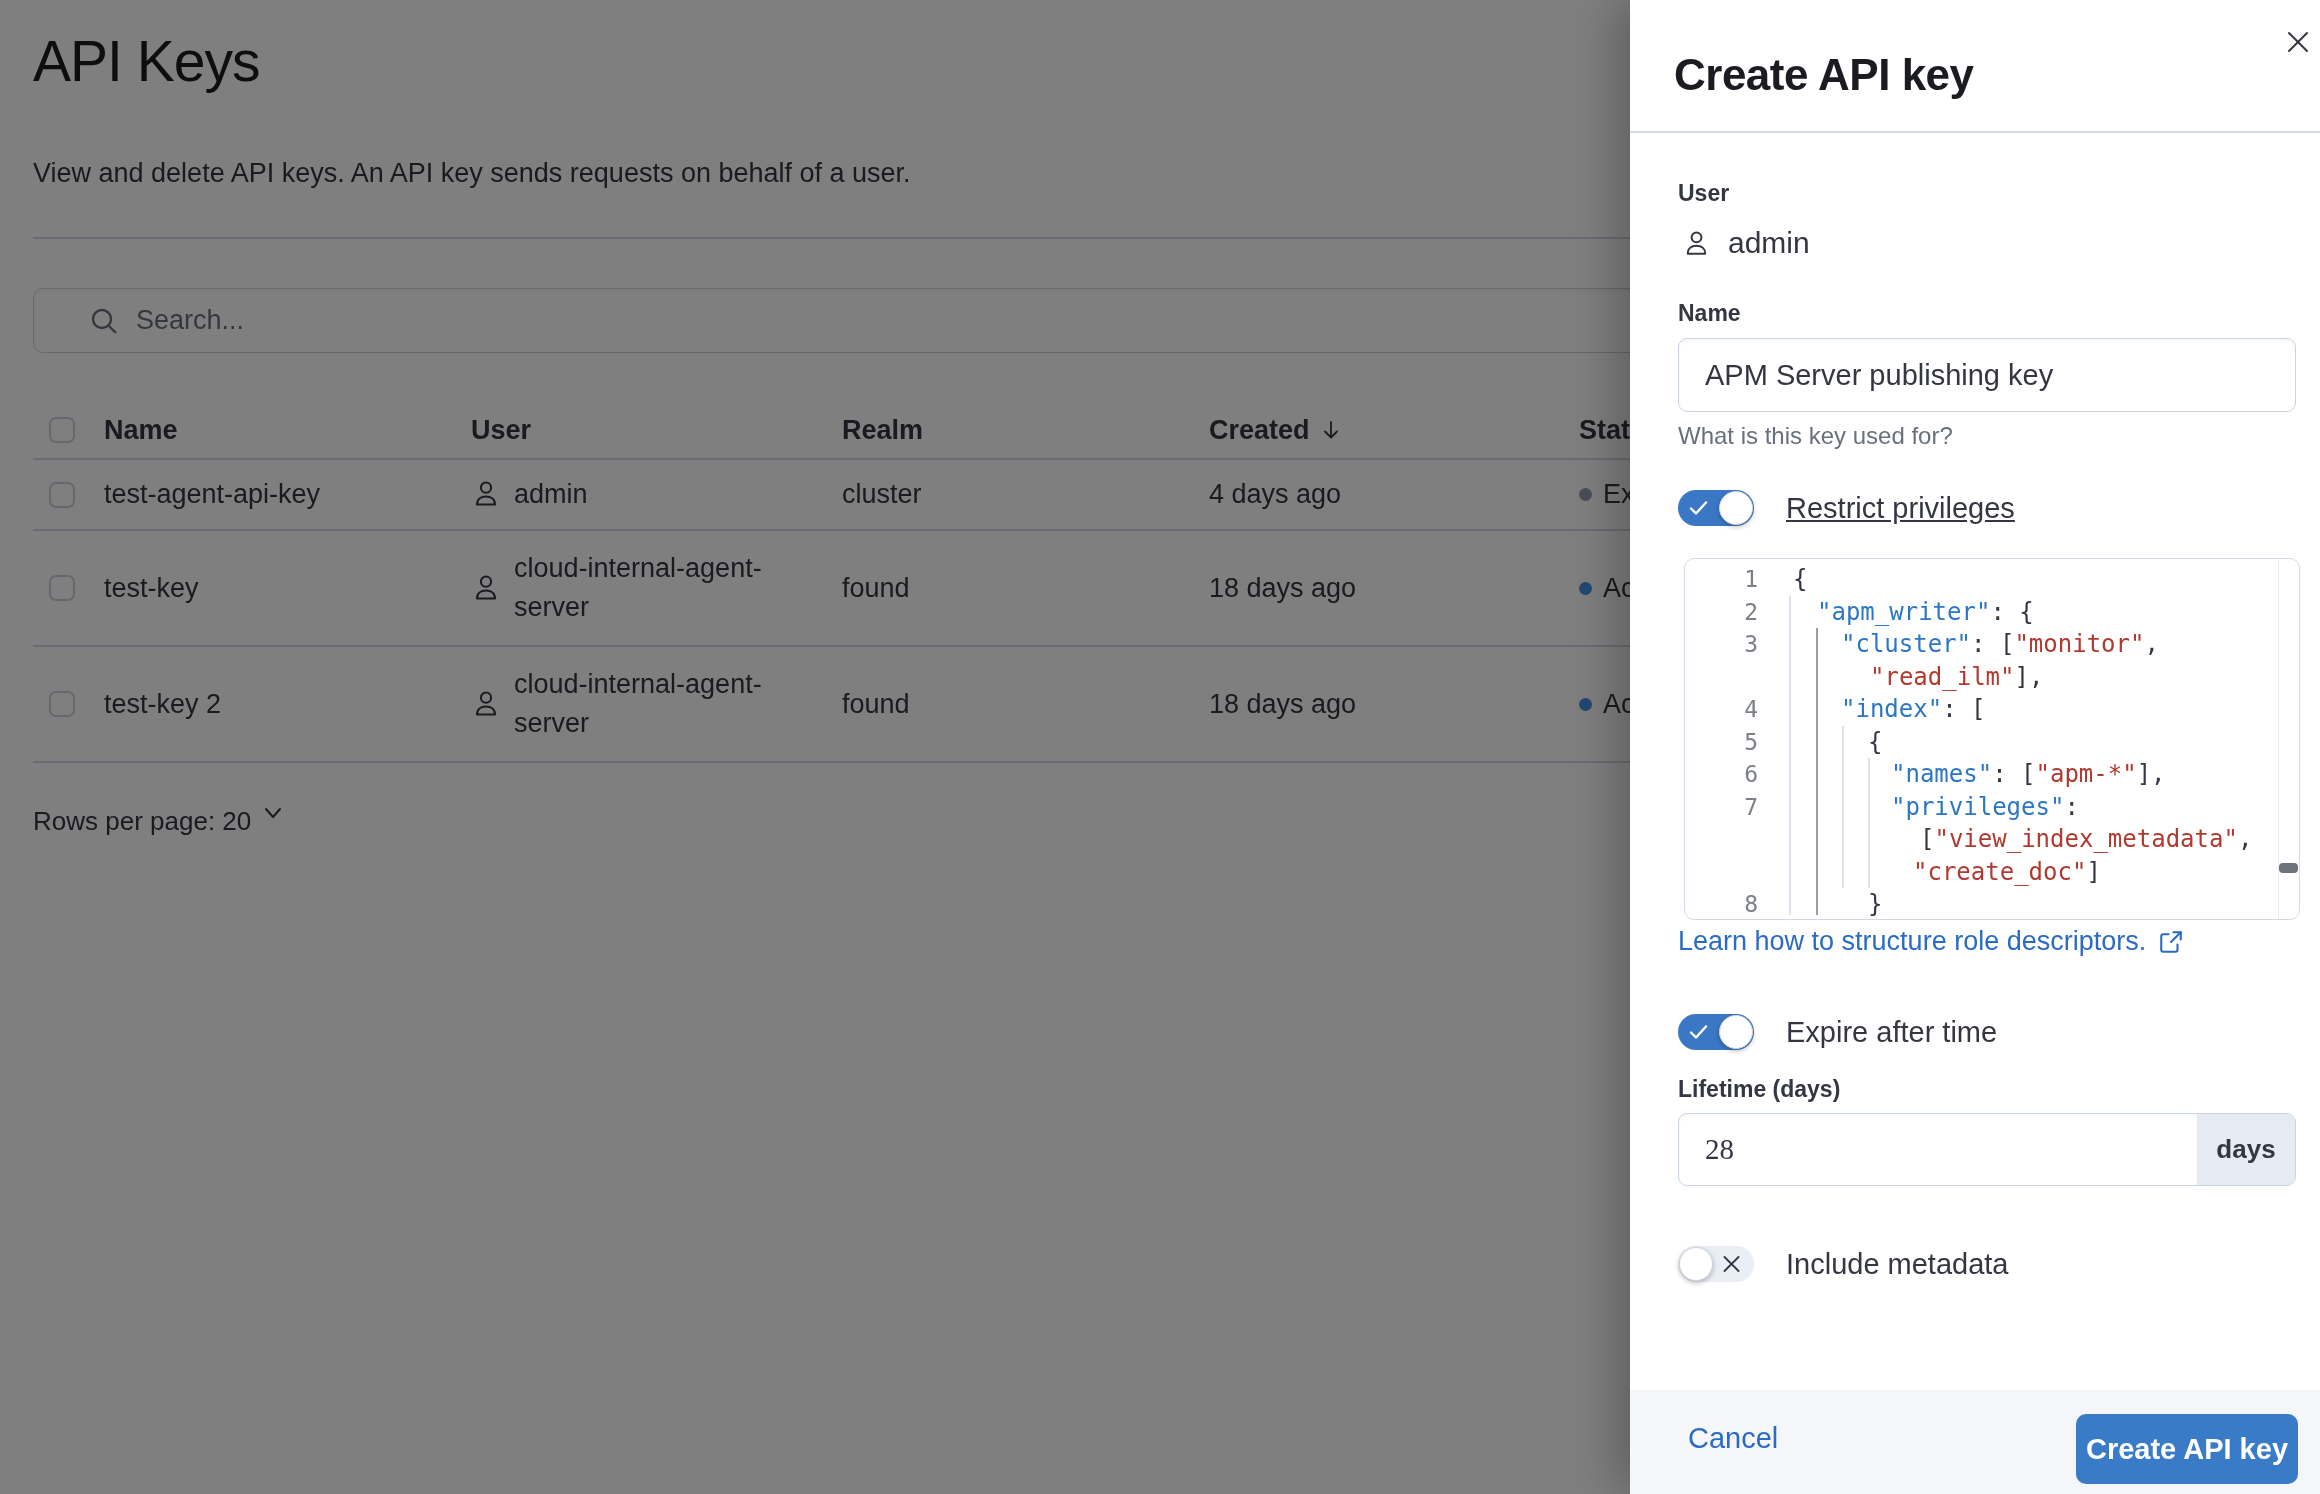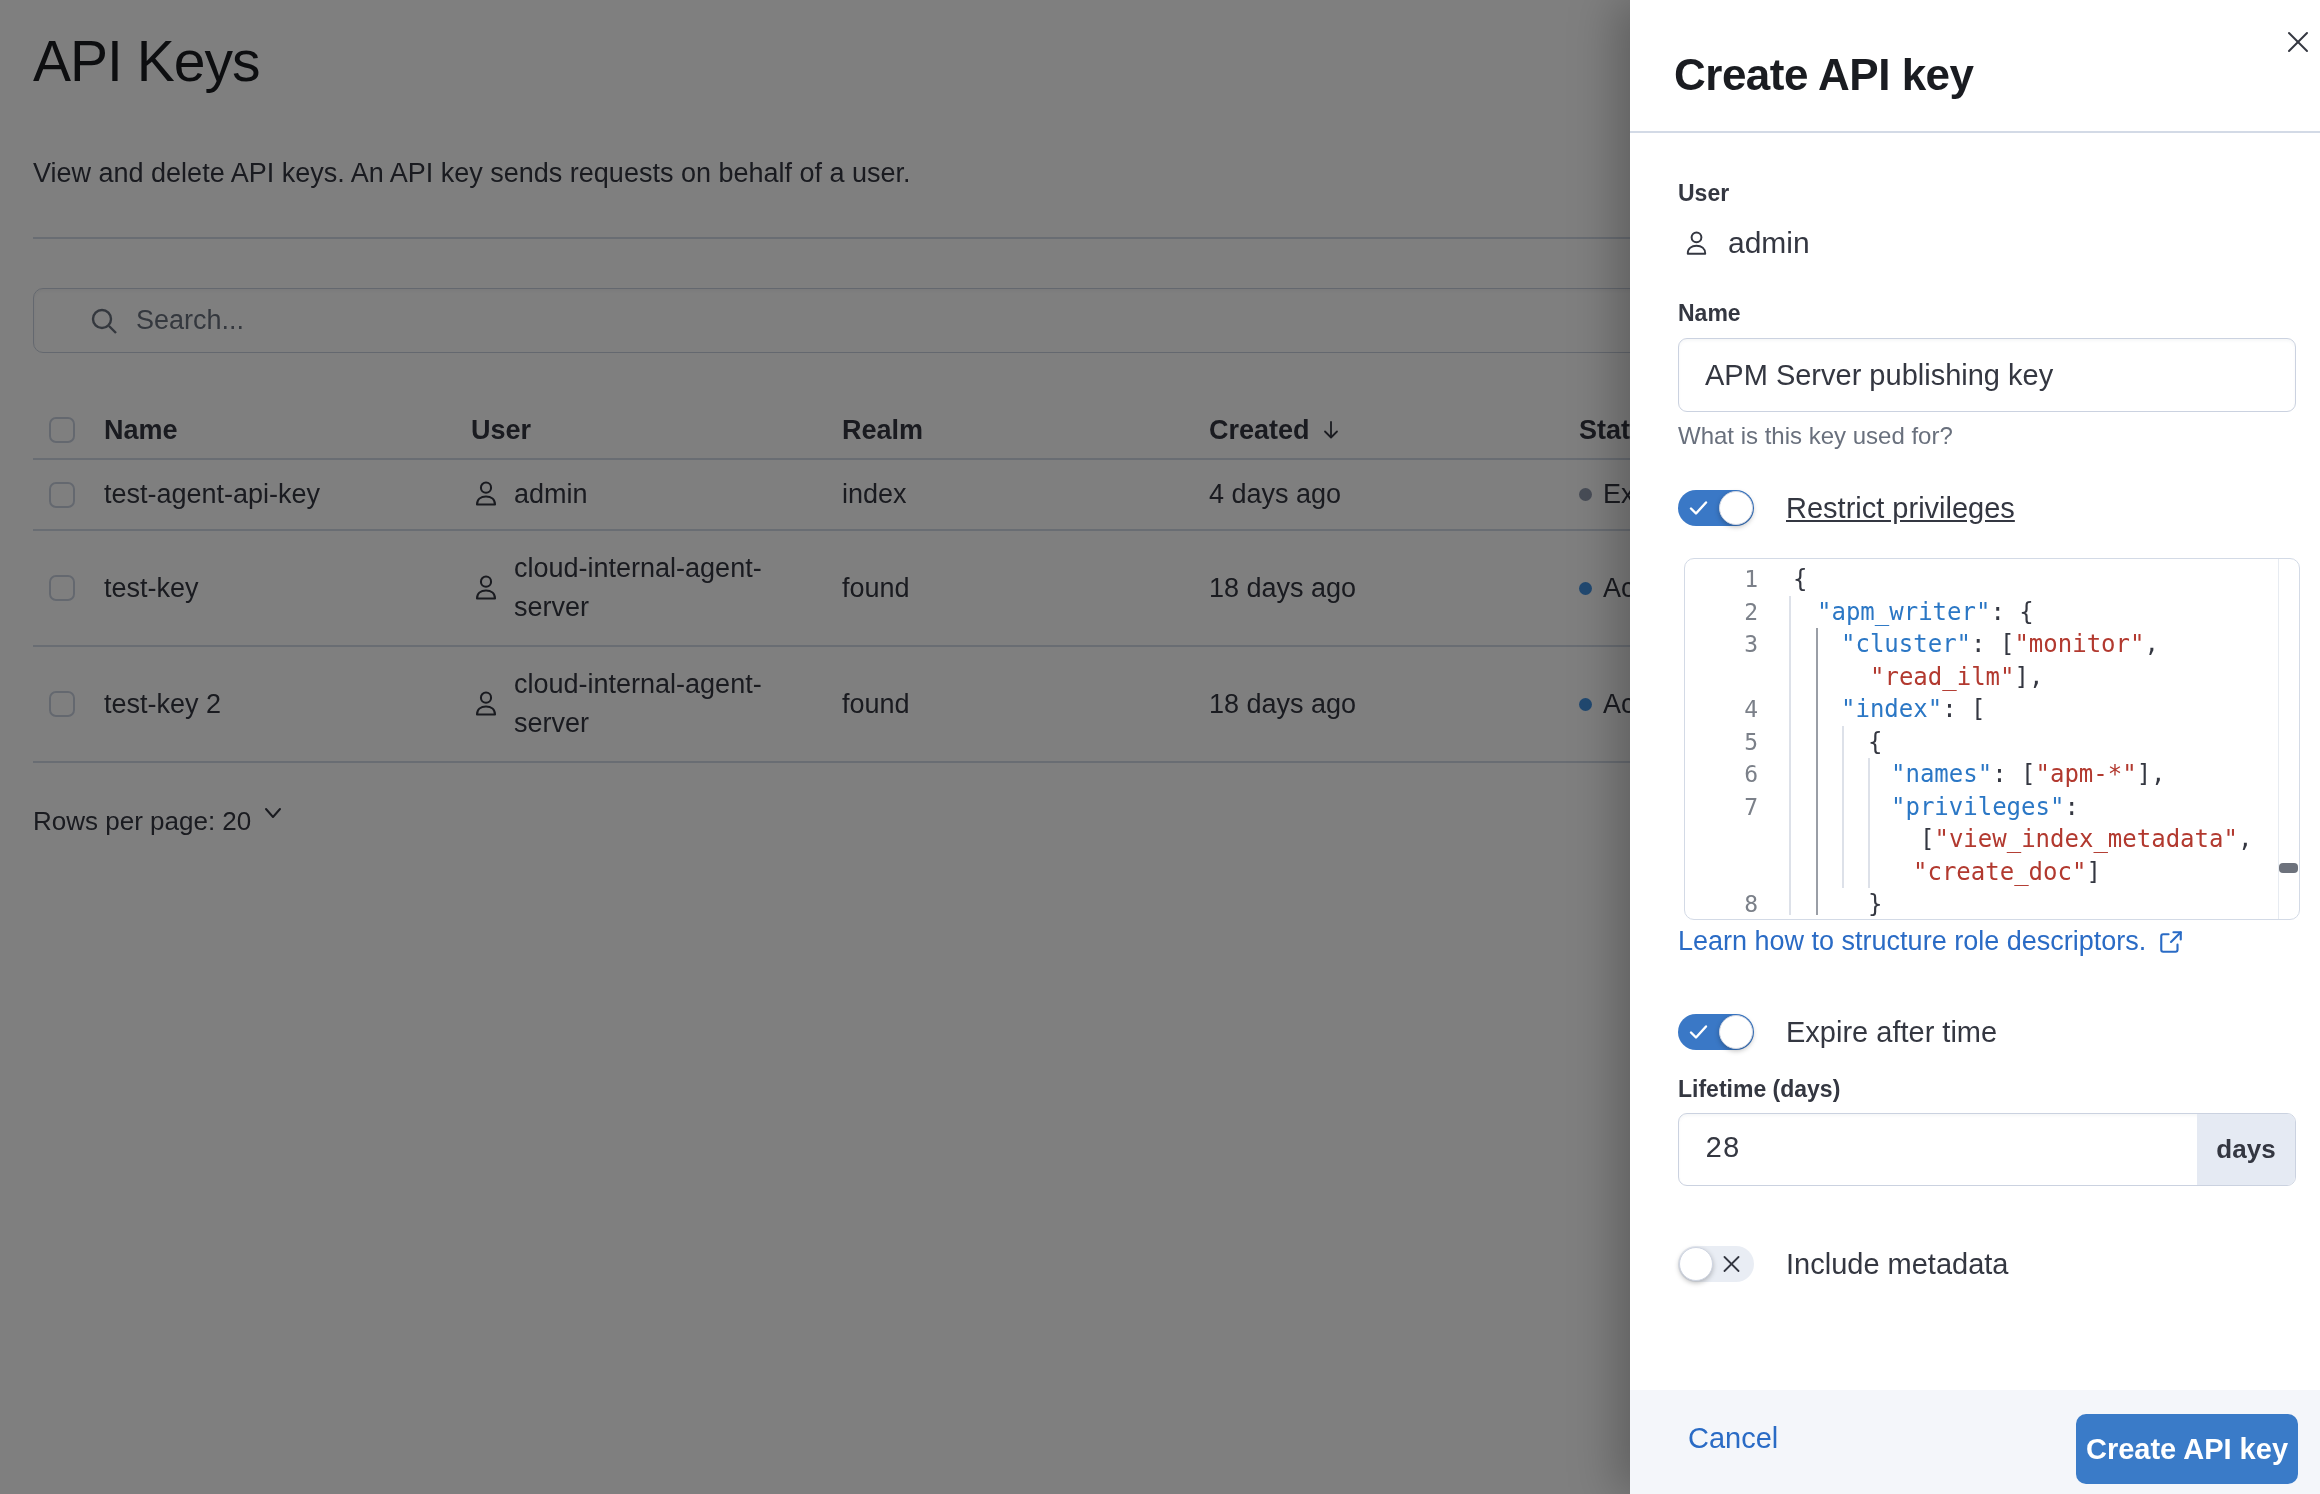--- a/index.html
+++ b/index.html
@@ -82,21 +82,21 @@
   .cl .p{color:var(--code-punct);}
   .guide{position:absolute;width:2px;background:#dde1e9;}
   .guide.dark{background:#9a9ea6;}
   .sb-track{position:absolute;right:20px;top:0;bottom:0;width:1px;background:#e7ebf1;}
   .sb-thumb{position:absolute;right:1px;top:304px;width:19px;height:10px;border-radius:4px;background:#6d727c;}
 
   .learn-link{position:absolute;left:48px;top:926px;display:flex;align-items:center;gap:12px;font-size:27px;color:var(--link);cursor:pointer;text-decoration:none;}
   .ext-icon{width:26px;height:26px;}
 
   .lifetime-wrap{position:absolute;left:48px;top:1113px;width:618px;height:73px;border:1px solid #cbd2e0;border-radius:9px;background:#fff;display:flex;overflow:hidden;box-shadow:inset 0 2px 3px rgba(80,90,110,0.05);}
-  .lifetime-input{flex:1;border:none;outline:none;font-size:29px;font-family:Liberation Mono, monospace;color:var(--text);padding:0 26px;background:transparent;}
+  .lifetime-input{flex:1;border:none;outline:none;font-size:29px;font-family:Liberation Serif, serif;color:var(--text);padding:0 26px;background:transparent;}
   .lifetime-append{width:98px;background:#e5eaf3;display:flex;align-items:center;justify-content:center;font-size:26px;font-weight:700;color:var(--text);}
 
   .footer{position:absolute;left:0;bottom:0;width:690px;height:104px;background:#f4f6fa;}
   .cancel-btn{position:absolute;left:58px;top:32px;background:none;border:none;font-size:29px;font-family:inherit;color:var(--link);font-weight:400;cursor:pointer;}
   .submit-btn{position:absolute;right:22px;top:24px;width:222px;height:70px;border:none;border-radius:10px;background:var(--primary);
     color:#fff;font-size:29px;font-weight:700;font-family:inherit;cursor:pointer;}
 </style>
 </head>
 <body>
 
@@ -136,21 +136,21 @@
           <span class="checkbox"></span>
         </div>
       <div class="cell">test-agent-api-key</div>
       <div class="cell user-cell">
         <svg class="picon" viewBox="0 0 16 16" fill="none" stroke="#343741" stroke-width="1.1" stroke-linejoin="round">
           <circle cx="8" cy="4.6" r="2.7"></circle>
             <path d="M3.2 13.6 C3.2 10.8 5.3 9.3 8 9.3 C10.7 9.3 12.8 10.8 12.8 13.6 Z"></path>
         </svg>
         <span class="utext">admin</span>
       </div>
-      <div class="cell">index</div>
+      <div class="cell">cluster</div>
       <div class="cell">4 days ago</div>
       <div class="cell status-cell">
         <span class="status-dot" style="background: rgb(144, 154, 174);"></span>
         <span>Expired</span>
       </div>
     </div>
 
     <div class="trow r2">
       <div class="cell">
           <span class="checkbox"></span>

